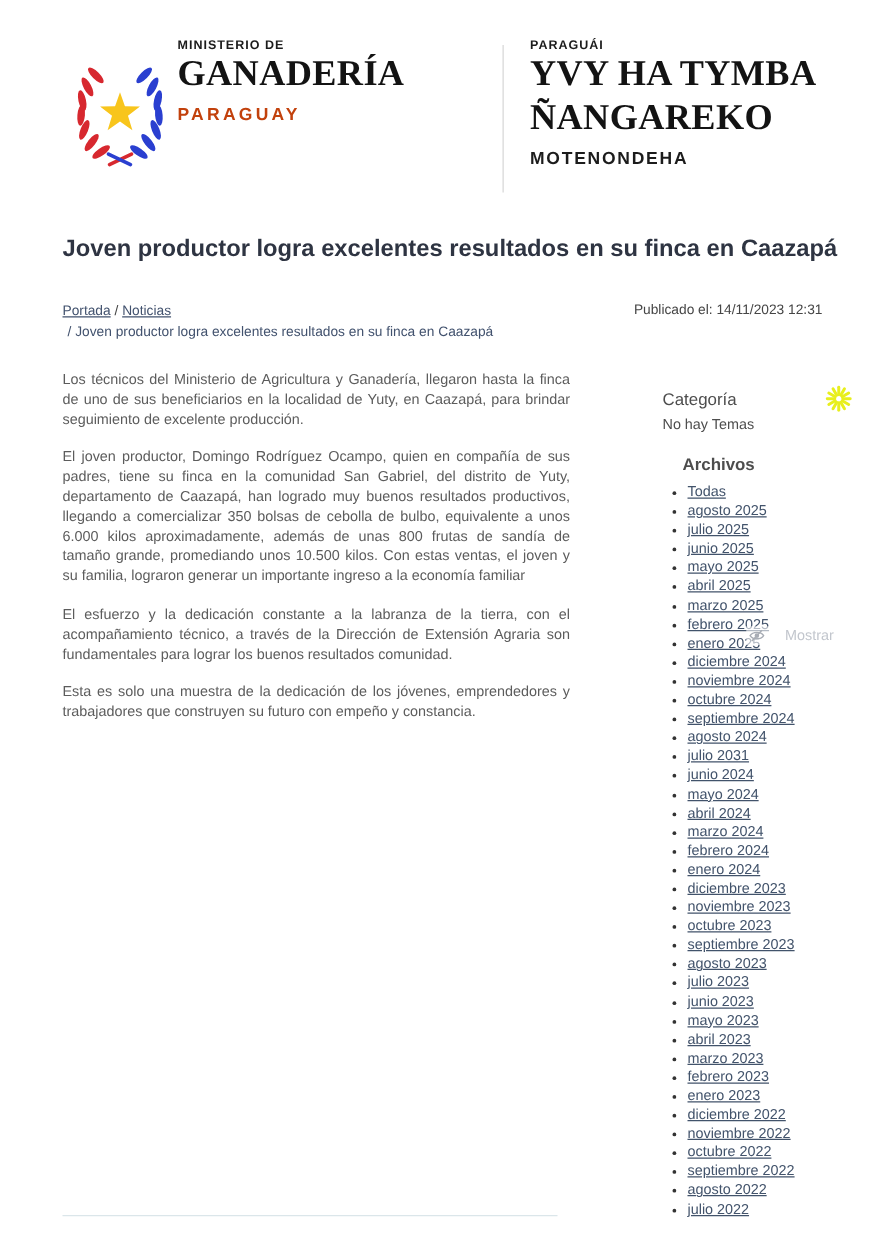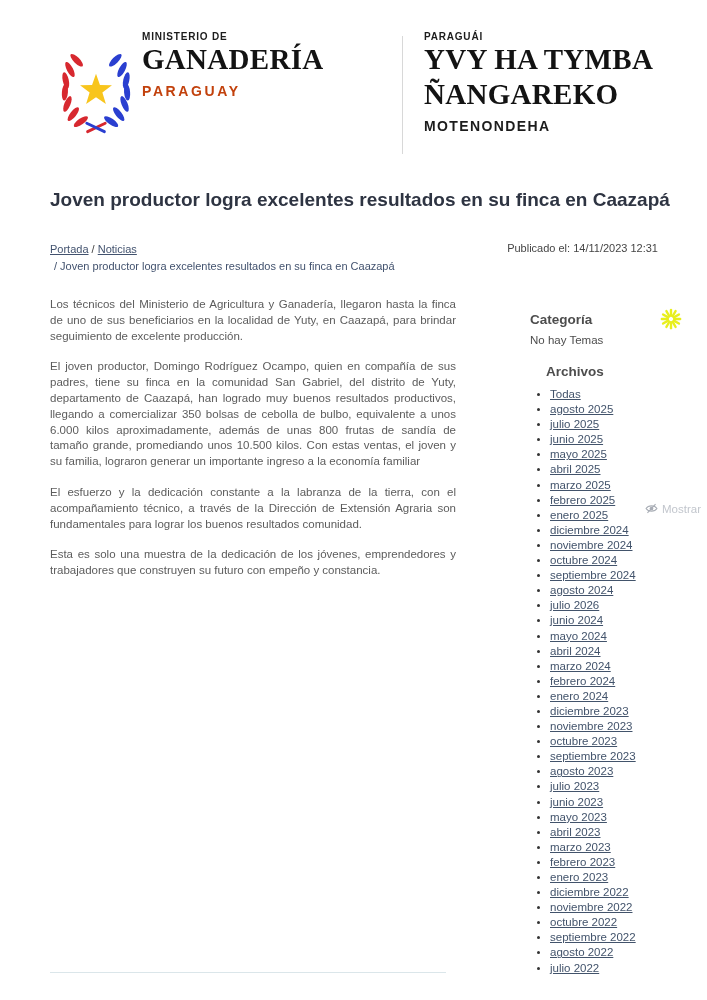--- a/index.html
+++ b/index.html
@@ -27,31 +27,31 @@
   .breadcrumb-line2{padding-left:4px;color:#42526e;}
   .published{position:absolute;right:49px;top:242px;font-size:11px;color:#454545;}
 
   
   .article-body{position:absolute;left:50px;top:297px;width:406px;}
   .article-body p{margin:0 0 15px 0;font-size:11.5px;line-height:15.8px;color:#5c5c5c;
                   text-align:justify;}
 
   
   .sidebar{position:absolute;left:530px;top:312px;width:160px;}
-  .side-heading{font-size:13.5px;color:#4d4d4d;margin:0 0 7px 0;font-weight:bold;}
+  .side-heading{font-size:13.5px;color:#4d4d4d;margin:0 0 7px 0;font-weight:normal;}
   .side-empty{font-size:11.5px;color:#4d4d4d;margin:0 0 18px 0;}
   .archives-title{font-size:13.5px;color:#4d4d4d;margin:0 0 8px 16px;font-weight:bold;}
   .archives-list{margin:0;padding:0 0 0 20px;list-style:disc;}
   .archives-list li{font-size:11.5px;line-height:15.1px;color:#333;}
   .archives-list li::marker{color:#333;font-size:10px;}
   .archives-list a{color:#42536b;text-decoration:underline;cursor:pointer;}
   .asterisk{position:absolute;left:660px;top:308px;}
 
   
-  .show-tooltip{position:absolute;left:643px;top:501px;display:flex;align-items:center;gap:4px;
+  .show-tooltip{position:absolute;left:597px;top:501px;display:flex;align-items:center;gap:16px;
                 font-size:11.5px;color:#c2c6cd;background:rgba(255,255,255,.6);padding:1px 2px;}
 
   
   .bottom-divider{position:absolute;left:50px;top:972px;width:396px;height:1px;background:#dbe6ea;}
 </style>
 </head>
 <body>
 
 <div class="page">
 
@@ -154,21 +154,21 @@
         <li><a>diciembre 2024</a></li>
 
         <li><a>noviembre 2024</a></li>
 
         <li><a>octubre 2024</a></li>
 
         <li><a>septiembre 2024</a></li>
 
         <li><a>agosto 2024</a></li>
 
-        <li><a>julio 2026</a></li>
+        <li><a>julio 2031</a></li>
 
         <li><a>junio 2024</a></li>
 
         <li><a>mayo 2024</a></li>
 
         <li><a>abril 2024</a></li>
 
         <li><a>marzo 2024</a></li>
 
         <li><a>febrero 2024</a></li>

